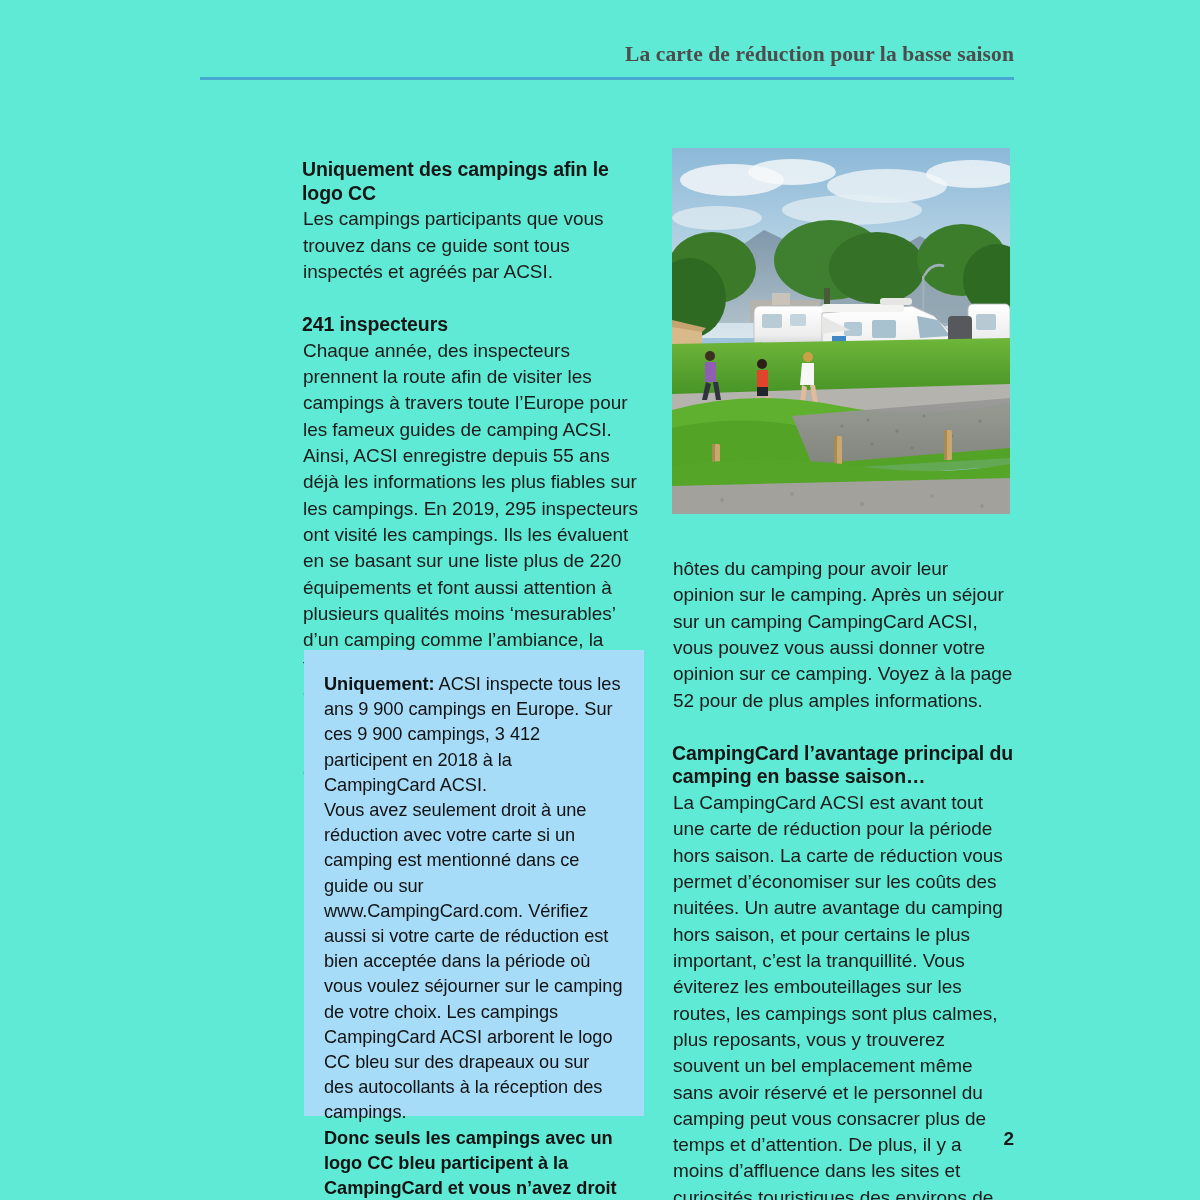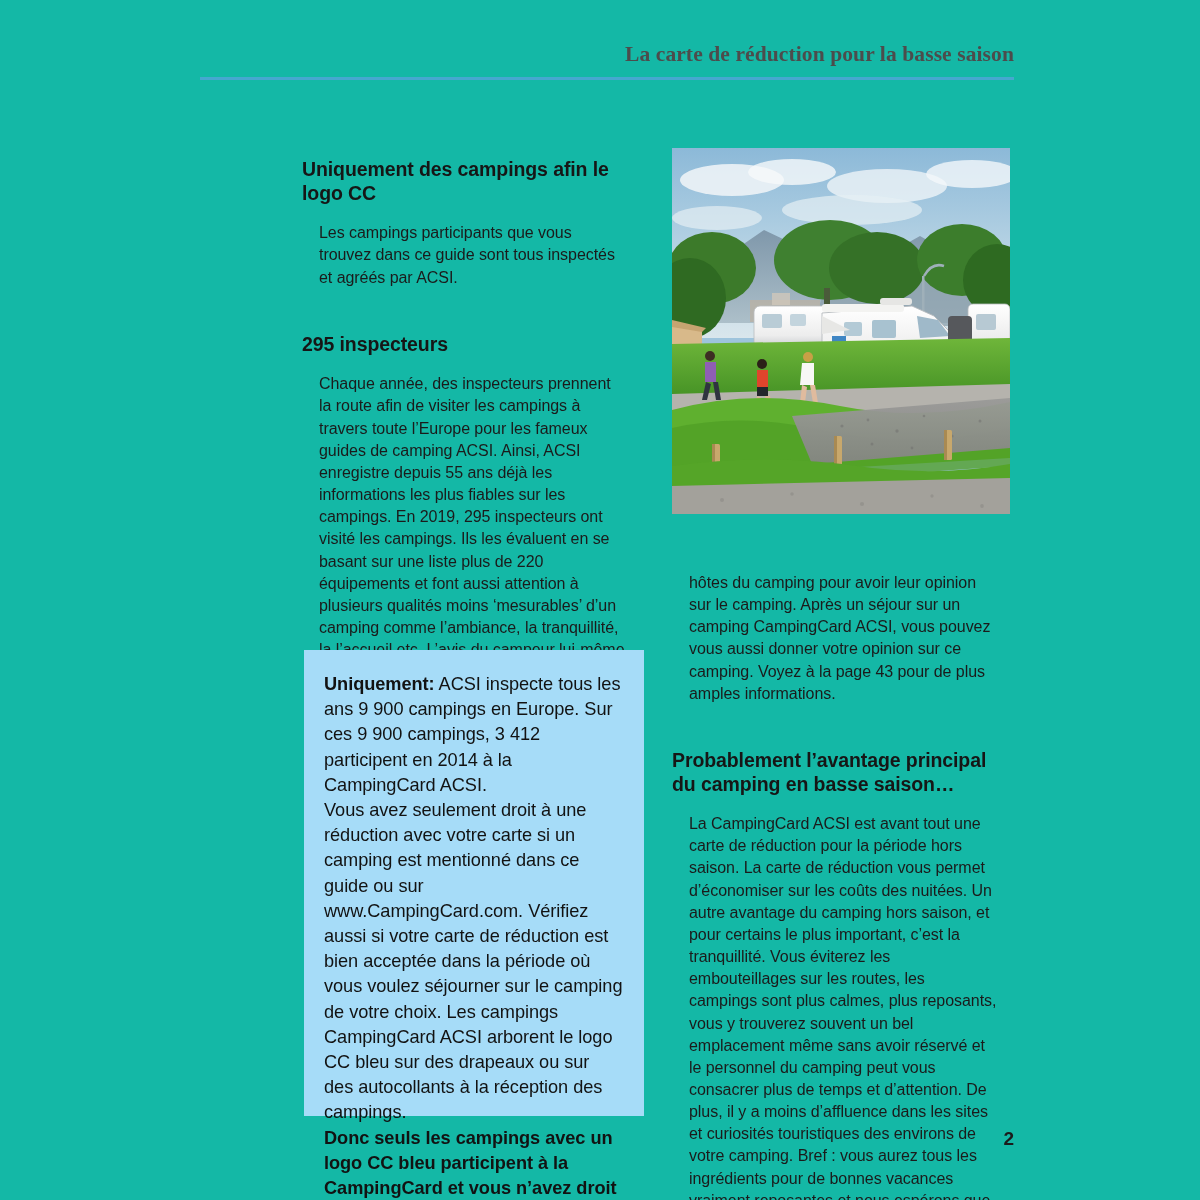--- a/index.html
+++ b/index.html
@@ -5,21 +5,21 @@
   * { box-sizing: border-box; }
   html, body {
     margin: 0; padding: 0;
     width: 1200px; height: 1200px;
     background: #ffffff;
     font-family: "Liberation Sans", sans-serif;
   }
   .page {
     position: relative;
     width: 1200px; height: 1200px;
-    background: #14b8a6;
+    background: #5eead4;
     overflow: hidden;
   }
 
   
   .header-wrap {
     position: absolute;
     left: 200px; top: 42px; width: 814px;
   }
   .header-title {
     font-family: "Liberation Serif", serif;
@@ -50,22 +50,22 @@
 
   h2.sub {
     margin: 0 0 1px 0;
     font-size: 19.5px;
     font-weight: 700;
     line-height: 1.21;
     color: #161616;
     letter-spacing: -0.1px;
   }
   p.body {
-    margin: 17px;
-    font-size: 16px;
+    margin: 1px;
+    font-size: 19px;
     line-height: 1.385;
     color: #1b1b1b;
     letter-spacing: -0.05px;
   }
   .gap-block { height: 27px; }
 
   
   .photo {
     position: absolute;
     left: 672px; top: 148px;
@@ -110,21 +110,21 @@
 
   <div class="header-wrap">
     <div class="header-title">La carte de réduction pour la basse saison</div>
     <div class="header-rule"></div>
   </div>
 
   <div class="col-left">
     <h2 class="sub">Uniquement des campings afin le logo CC</h2>
     <p class="body">Les campings participants que vous trouvez dans ce guide sont tous inspectés et agréés par ACSI.</p>
     <div class="gap-block"></div>
-    <h2 class="sub">295 inspecteurs</h2>
+    <h2 class="sub">241 inspecteurs</h2>
     <p class="body">Chaque année, des inspecteurs prennent la route afin de visiter les campings à travers toute l’Europe pour les fameux guides de camping ACSI. Ainsi, ACSI enregistre depuis 55 ans déjà les informations les plus fiables sur les campings. En 2019, 295 inspecteurs ont visité les campings. Ils les évaluent en se basant sur une liste plus de 220 équipements et font aussi attention à plusieurs qualités moins ‘mesurables’ d’un camping comme l’ambiance, la tranquillité, la l’accueil etc. L’avis du campeur lui-même est évidemment très important : c’est pourquoi nos inspecteurs s’informent toujours auprès de quelques</p>
   </div>
 
   <div class="photo">
     <svg viewBox="0 0 338 366" preserveAspectRatio="none">
       <defs>
         <linearGradient id="sky" x1="0" y1="0" x2="0" y2="1">
           <stop offset="0%" stop-color="#8cb9d8"></stop>
           <stop offset="55%" stop-color="#b7d3e4"></stop>
           <stop offset="100%" stop-color="#d9e6ec"></stop>
@@ -254,27 +254,27 @@
         <circle cx="50" cy="352" r="2"></circle>
           <circle cx="120" cy="346" r="1.8"></circle>
         <circle cx="190" cy="356" r="2.1"></circle>
           <circle cx="260" cy="348" r="1.7"></circle>
         <circle cx="310" cy="358" r="1.9"></circle>
       </g>
     </svg>
   </div>
 
   <div class="attn-box">
-    <p><span class="bold">Uniquement:</span><span> ACSI inspecte tous les ans 9 900 campings en Europe. Sur ces 9 900 campings, 3 412 participent en 2014 à la CampingCard ACSI.</span></p>
+    <p><span class="bold">Uniquement:</span><span> ACSI inspecte tous les ans 9 900 campings en Europe. Sur ces 9 900 campings, 3 412 participent en 2018 à la CampingCard ACSI.</span></p>
     <p>Vous avez seulement droit à une réduction avec votre carte si un camping est mentionné dans ce guide ou sur www.CampingCard.com. Vérifiez aussi si votre carte de réduction est bien acceptée dans la période où vous voulez séjourner sur le camping de votre choix. Les campings CampingCard ACSI arborent le logo CC bleu sur des drapeaux ou sur des autocollants à la réception des campings.</p>
     <p class="bold">Donc seuls les campings avec un logo CC bleu participent à la CampingCard et vous n’avez droit à la réduction que sur ces campings !</p>
   </div>
 
   <div class="col-right">
-    <p class="body">hôtes du camping pour avoir leur opinion sur le camping. Après un séjour sur un camping CampingCard ACSI, vous pouvez vous aussi donner votre opinion sur ce camping. Voyez à la page 43 pour de plus amples informations.</p>
+    <p class="body">hôtes du camping pour avoir leur opinion sur le camping. Après un séjour sur un camping CampingCard ACSI, vous pouvez vous aussi donner votre opinion sur ce camping. Voyez à la page 52 pour de plus amples informations.</p>
     <div class="gap-block"></div>
-    <h2 class="sub">Probablement l’avantage principal du camping en basse saison…</h2>
+    <h2 class="sub">CampingCard l’avantage principal du camping en basse saison…</h2>
     <p class="body">La CampingCard ACSI est avant tout une carte de réduction pour la période hors saison. La carte de réduction vous permet d’économiser sur les coûts des nuitées. Un autre avantage du camping hors saison, et pour certains le plus important, c’est la tranquillité. Vous éviterez les embouteillages sur les routes, les campings sont plus calmes, plus reposants, vous y trouverez souvent un bel emplacement même sans avoir réservé et le personnel du camping peut vous consacrer plus de temps et d’attention. De plus, il y a moins d’affluence dans les sites et curiosités  touristiques des environs de votre camping. Bref : vous aurez tous les ingrédients pour de bonnes vacances vraiment reposantes et nous espérons que vous en profiterez tout à votre aise !</p>
   </div>
 
   <div class="page-number">2</div>
 
 </div>
 
 </body></html>

